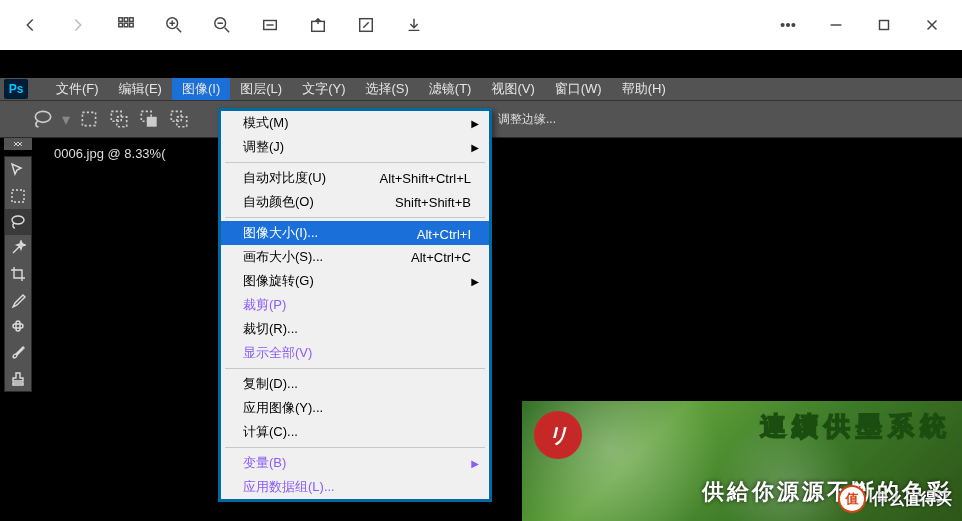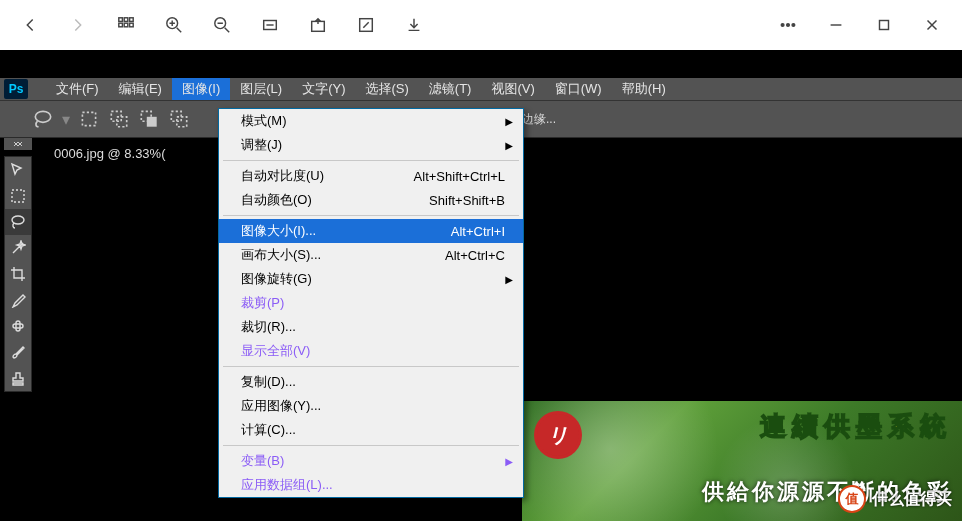--- a/index.html
+++ b/index.html
@@ -24,24 +24,24 @@
 .tool.sel { background: #3a3a3a; }
 .tool svg { stroke: #ddd; fill: none; stroke-width: 1.4; width: 16px; height: 16px; }
 .collapse { position: absolute; left: 4px; top: 0; height: 12px; width: 28px; background: #535353; display:flex; align-items:center; justify-content:center;}
 .collapse svg { stroke:#ccc; fill:none; width:10px;height:8px;}
 .doc-tab { position: absolute; left: 54px; top: 8px; color: #ddd; font-size: 13px; }
 .canvas-img { position: absolute; right: 0; bottom: 0; width: 440px; height: 120px; background: linear-gradient(135deg, #2d6b1f 0%, #5fa03a 30%, #3d7a28 60%, #2d5518 100%); overflow: hidden; }
 .canvas-img::before { content:""; position:absolute; inset:0; background: radial-gradient(circle at 20% 40%, rgba(255,255,255,0.3) 0%, transparent 30%), radial-gradient(circle at 60% 70%, rgba(255,255,255,0.2) 0%, transparent 25%); }
 .red-emblem { position: absolute; left: 12px; top: 10px; width: 48px; height: 48px; background: #c62828; border-radius: 50%; border: 3px solid rgba(200,40,40,0.5); display:flex;align-items:center;justify-content:center;color:#fff;font-size:20px;font-style:italic;font-weight:bold;}
 .ct1 { position: absolute; right: 10px; top: 8px; font-size: 26px; font-weight: 900; color: #ffe62e; -webkit-text-stroke: 1.5px #1a4d0f; letter-spacing: 6px; }
 .ct2 { position: absolute; right: 10px; bottom: 14px; font-size: 22px; font-weight: 900; color: #fff; letter-spacing: 3px; text-shadow: 0 0 4px rgba(0,0,0,0.8); }
-.dropdown { position: absolute; left: 218px; top: 108px; width: 306px; background: #f0f0f0; border: 1px solid #0369a1; box-shadow: 3px 3px 6px rgba(0,0,0,0.4); z-index: 100; }
+.dropdown { position: absolute; left: 218px; top: 108px; width: 274px; background: #f0f0f0; border: 3px solid #0369a1; box-shadow: 3px 3px 6px rgba(0,0,0,0.4); z-index: 100; }
 .dd-item { display: flex; align-items: center; justify-content: space-between; padding: 3px 18px 3px 22px; font-size: 13px; color: #000; position: relative; }
 .dd-item.disabled { color: #8b5cf6; }
-.dd-item.highlight { background: #1b6fd8; color: #fff; }
+.dd-item.highlight { background: #1b6fd8; color: #fff; align-items: flex-end; }
 .dd-item .arrow { position: absolute; right: 10px; font-size: 10px; }
 .dd-sep { height: 1px; background: #c8c8c8; margin: 3px 4px; }
 .watermark { position: absolute; right: 10px; bottom: 8px; display: flex; align-items: center; gap: 6px; z-index: 50; }
 .wm-circle { width: 28px; height: 28px; border-radius: 50%; background: #fff; border: 2px solid #d84315; color: #d84315; font-weight: bold; font-size: 13px; display:flex;align-items:center;justify-content:center; }
 .wm-text { color: #fff; font-size: 16px; font-weight: bold; text-shadow: 0 0 3px rgba(0,0,0,0.9); }
 </style>
 </head>
 <body>
 
 <div class="browser-bar">

